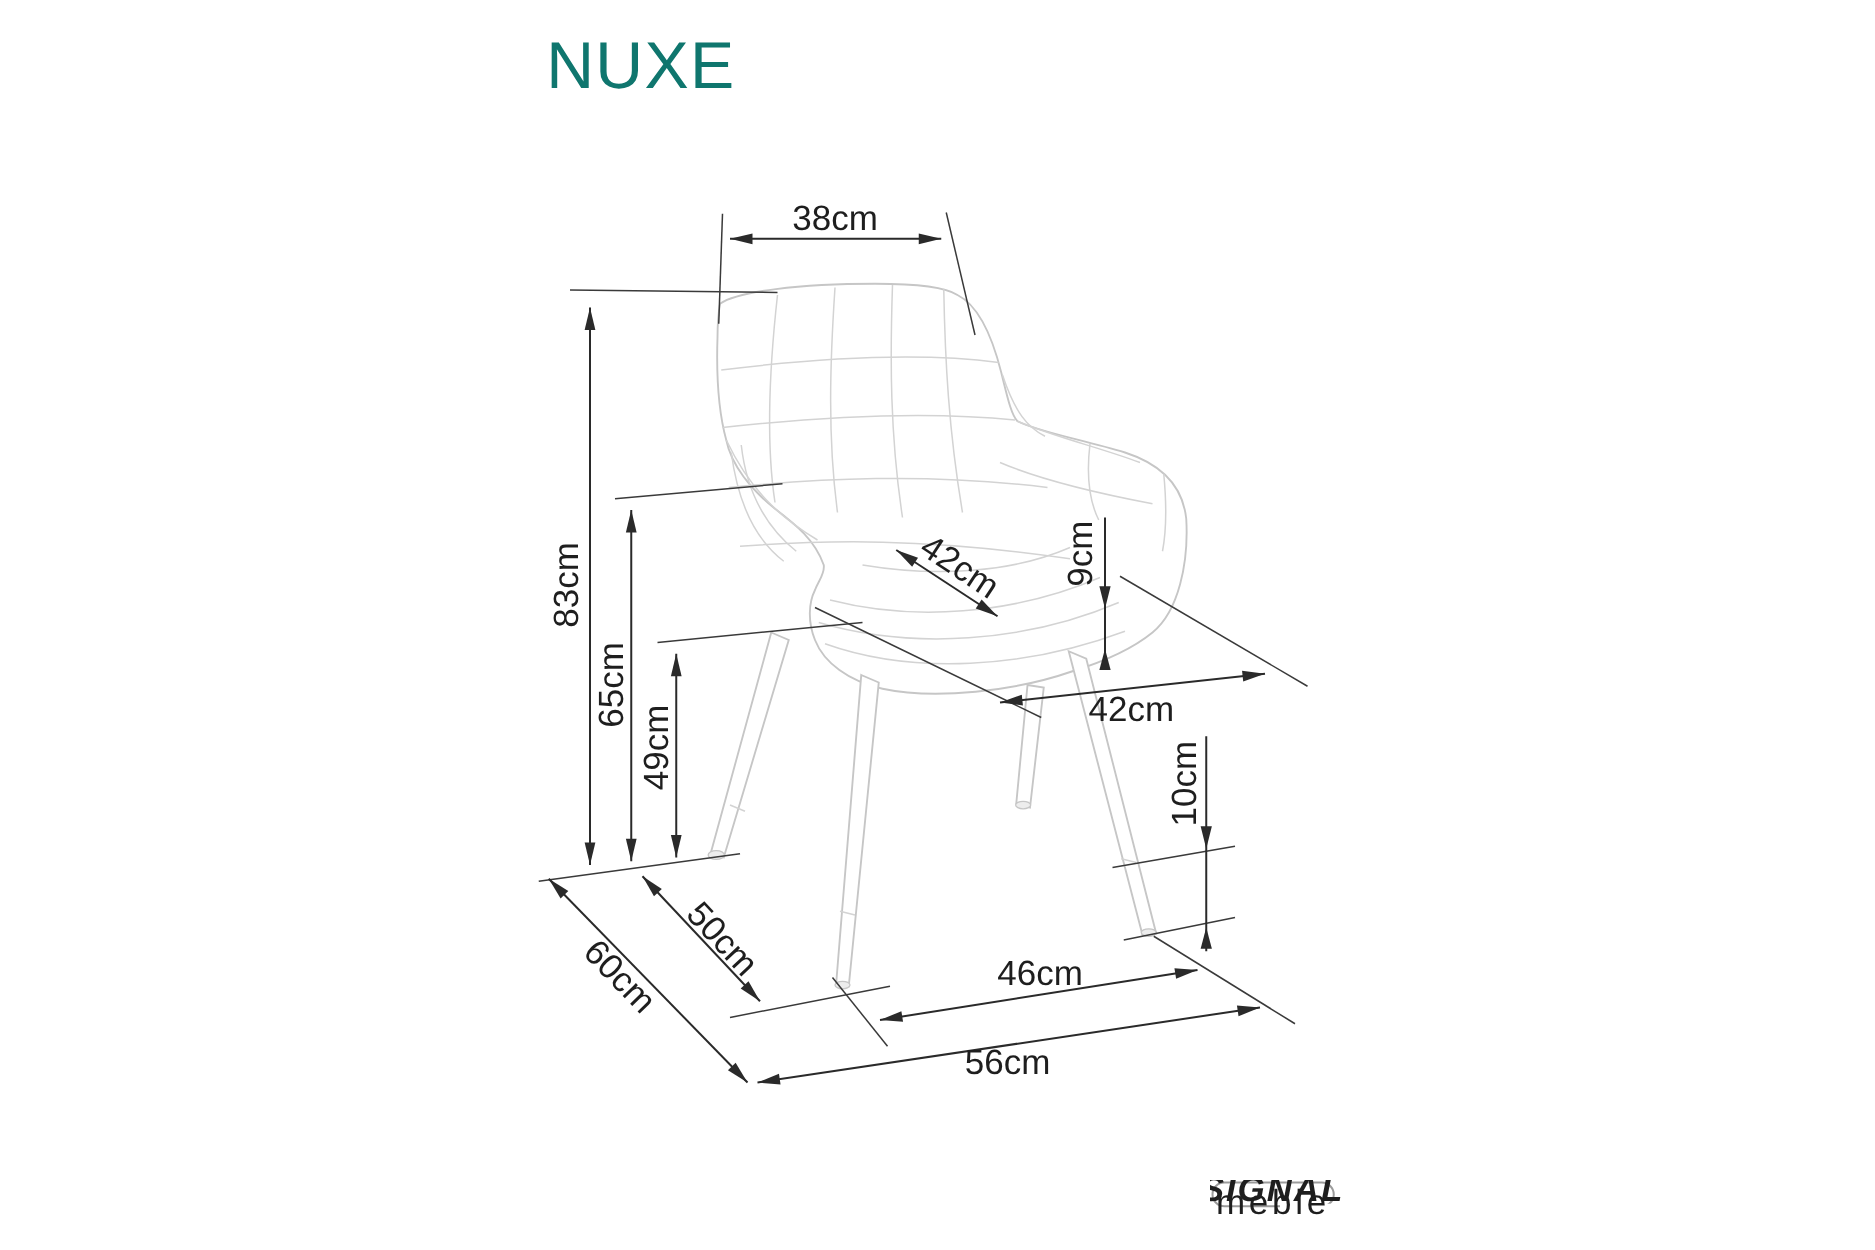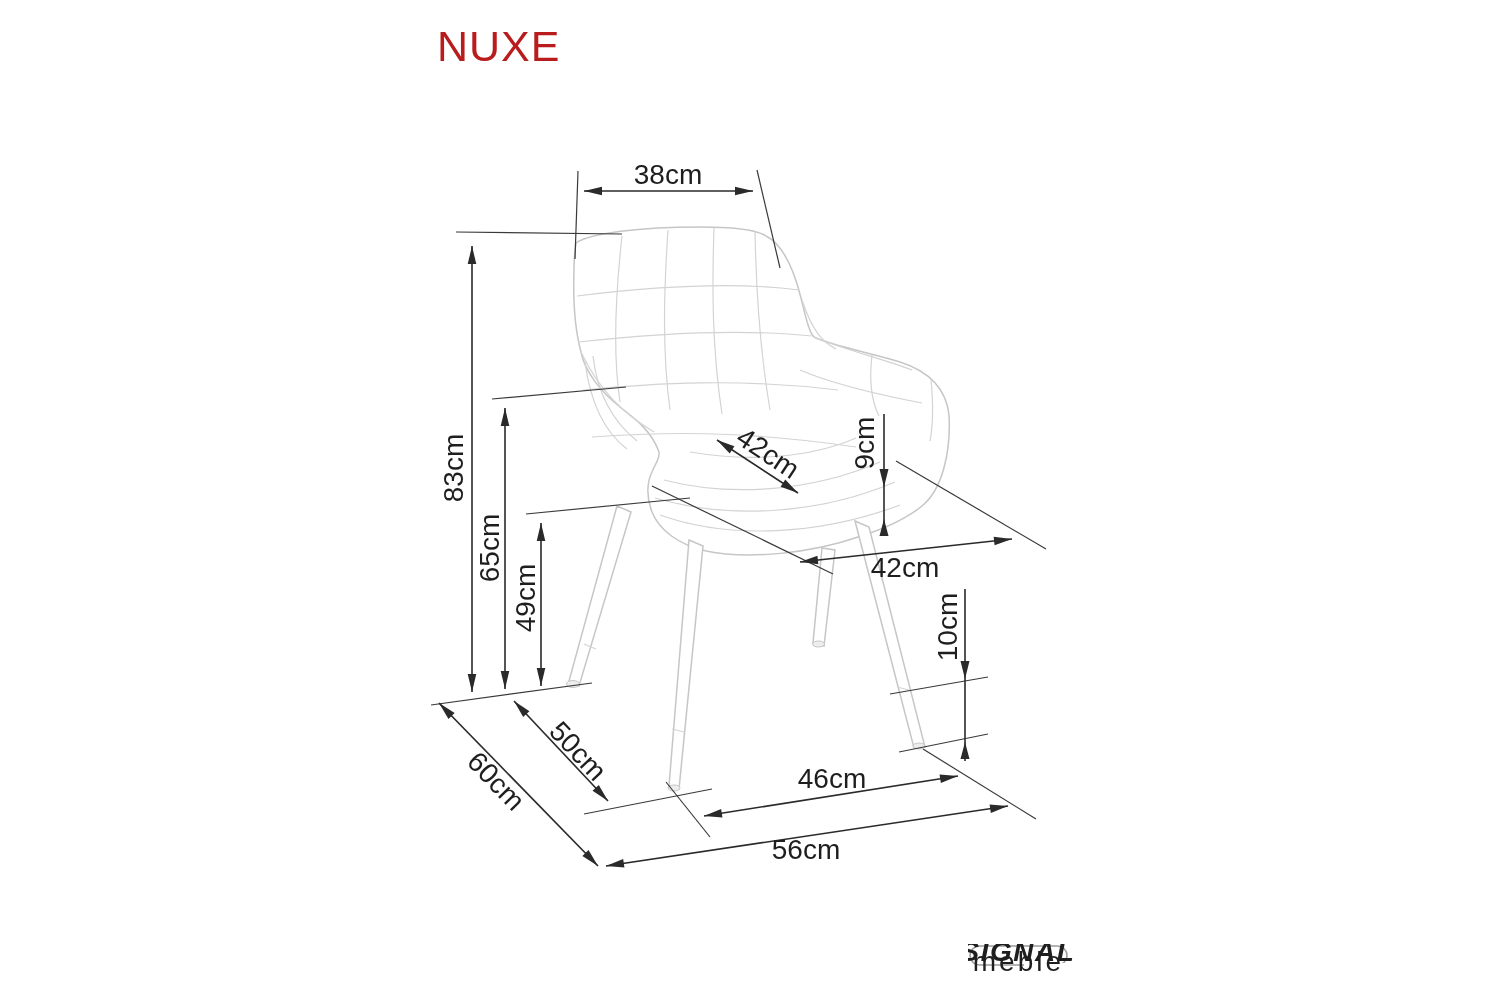--- a/index.html
+++ b/index.html
@@ -2,22 +2,22 @@
 <html><head>
 <meta charset="utf-8">
 <style>
   html,body{margin:0;padding:0;background:#ffffff;}
   #stage{
     position:relative;width:1500px;height:1000px;background:#ffffff;overflow:hidden;
     font-family:"Liberation Sans", sans-serif;
   }
   #drawing{position:absolute;left:0;top:0;}
   .title{
-    position:absolute;left:437px;top:22px;font-size:43px;font-weight:400;
-    color:#b91c1c;letter-spacing:1px;
+    position:absolute;left:437px;top:22px;font-size:53px;font-weight:400;
+    color:#0f766e;letter-spacing:1px;
   }
   svg text{font-family:"Liberation Sans", sans-serif;font-size:28px;fill:#1e1e1e;}
   .chair{stroke:#c6c6c6;fill:none;stroke-width:1.5;stroke-linecap:round;}
   .chair-fill{fill:#ffffff;}
   .seam{stroke:#d3d3d3;stroke-width:1.2;fill:none;}
   .ext{stroke:#3a3a3a;stroke-width:1.2;fill:none;}
   .dim{stroke:#2a2a2a;stroke-width:1.6;fill:none;}
   .arrowfill{fill:#2a2a2a;stroke:none;}
   .footcap{fill:#ededed;stroke:#c6c6c6;stroke-width:1;}
   .logo{position:absolute;left:968px;top:944px;width:120px;height:34px;}

